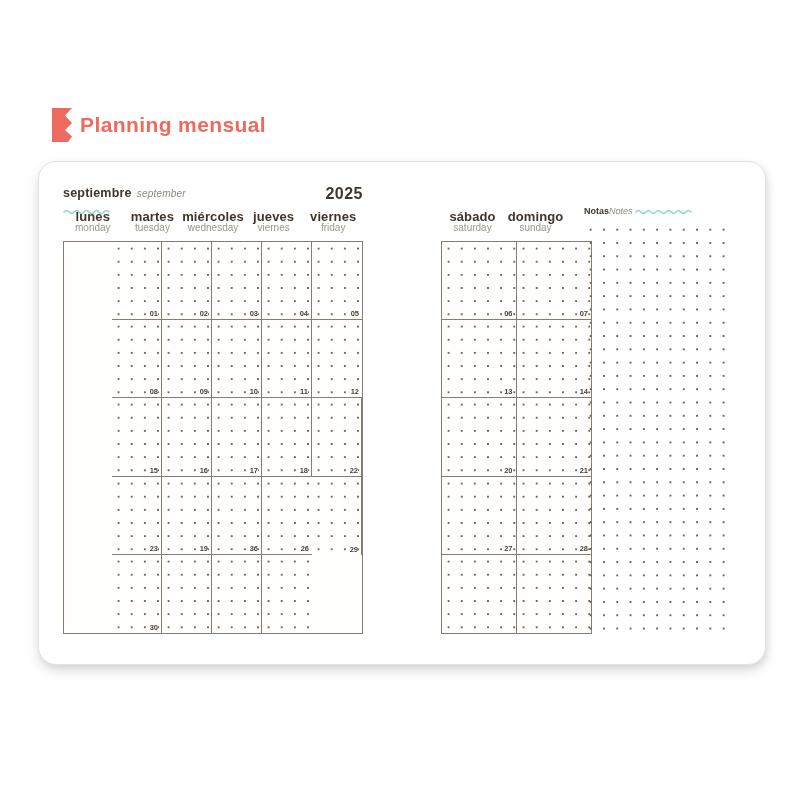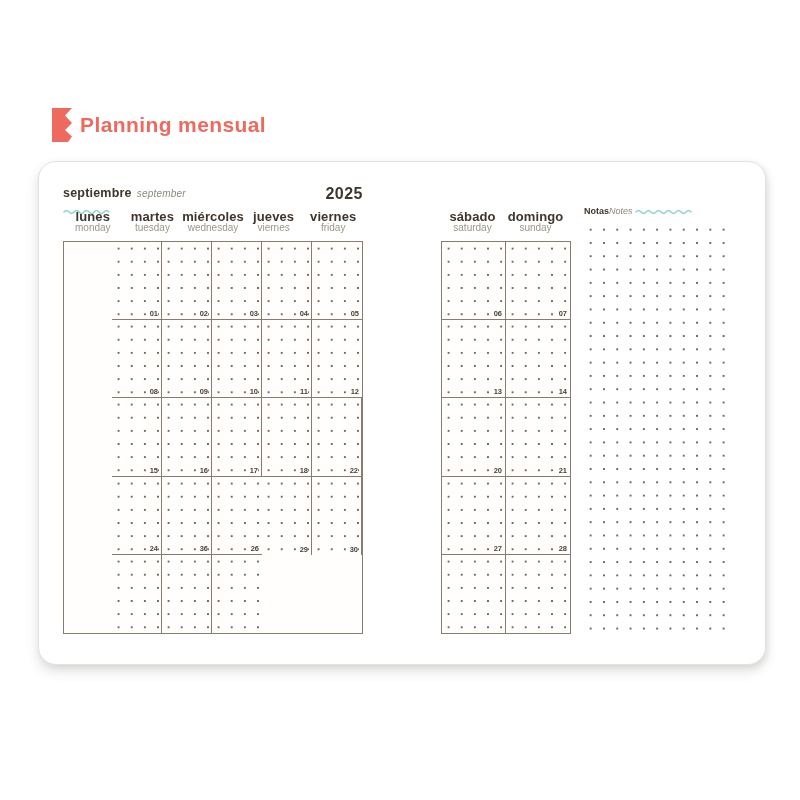--- a/index.html
+++ b/index.html
@@ -29,21 +29,21 @@
   .dow-headers.weekdays{left:24px;width:300px;grid-template-columns:repeat(5,1fr);}
   .dow-headers.weekend{left:402px;width:126px;grid-template-columns:repeat(2,1fr);}
   .dow{text-align:center;line-height:11px;}
   .dow-es{display:block;font-size:13px;font-weight:bold;color:#3e352b;letter-spacing:.1px;}
   .dow-en{display:block;font-size:10px;color:#9b968a;}
 
   
   .grid{position:absolute;top:79px;height:393px;display:grid;grid-template-rows:repeat(5,1fr);
         border:1.6px solid #877c6f;box-sizing:border-box;background:#fffefd;}
   .grid.weekdays{left:24px;width:300px;grid-template-columns:repeat(5,1fr);padding-left:48px;}
-  .grid.weekend{left:402px;width:130px;grid-template-columns:repeat(2,1fr);}
+  .grid.weekend{left:402px;width:151px;grid-template-columns:repeat(2,1fr);}
   .cell{position:relative;border-right:1px solid #877c6f;border-bottom:1.7px solid #877c6f;
         background-image:radial-gradient(circle,#6e6459 1px,rgba(110,100,89,0) 1.35px);
         background-size:13.15px 13.15px;}
   .cell.last-col{border-right:none;}
   .cell.last-row{border-bottom:none;}
   .daynum{position:absolute;right:3px;bottom:1px;font-size:7.5px;font-weight:bold;color:#4a4034;
           background:#fffefd;padding-left:1px;}
 
   
   .notes-label{position:absolute;left:545px;top:44px;display:flex;align-items:center;white-space:nowrap;}
@@ -152,21 +152,24 @@
         <div class="cell">
           <span class="daynum">17</span>
         </div>
         <div class="cell">
           <span class="daynum">18</span>
         </div>
         <div class="cell">
           <span class="daynum">22</span>
         </div>
         <div class="cell">
-          <span class="daynum">24</span>
+          <span class="daynum">23</span>
+        </div>
+        <div class="cell">
+          <span class="daynum">19</span>
         </div>
         <div class="cell">
           <span class="daynum">36</span>
         </div>
         <div class="cell last-col">
           <span class="daynum">26</span>
         </div>
         <div class="cell last-row">
           <span class="daynum">29</span>
         </div>

